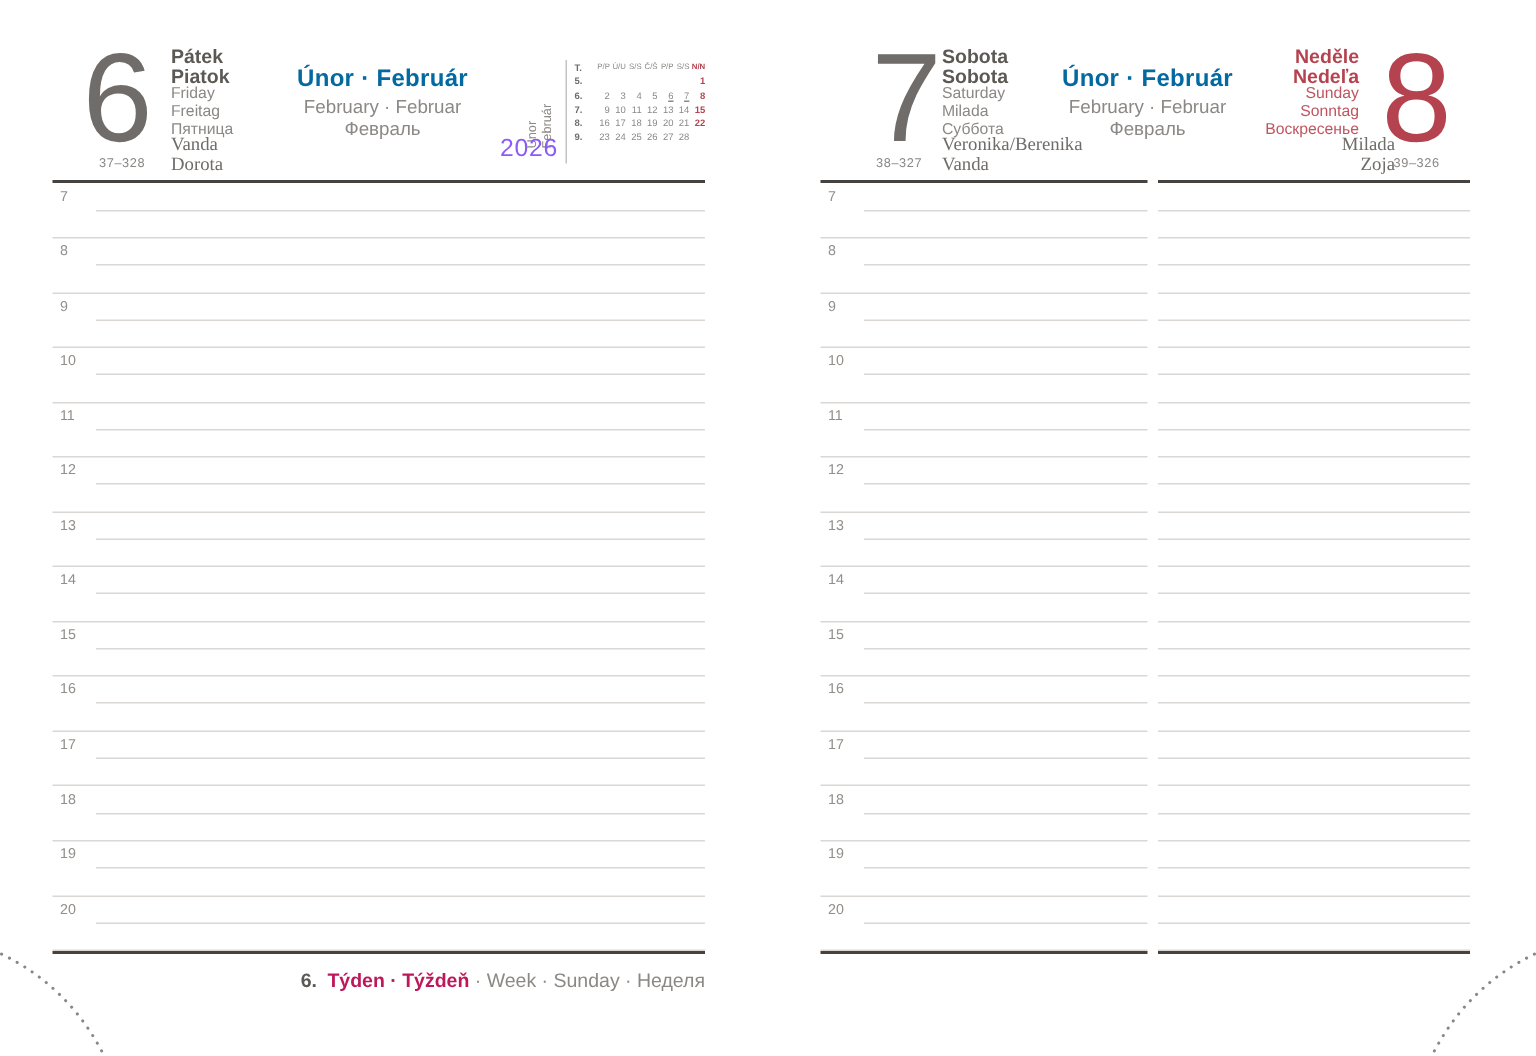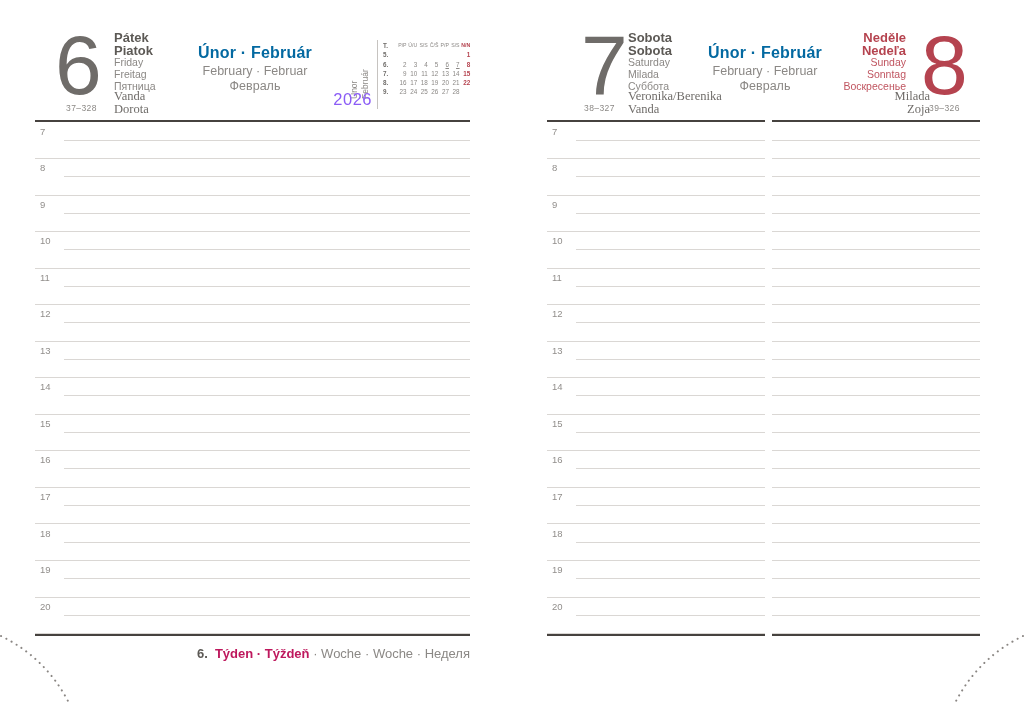--- a/index.html
+++ b/index.html
@@ -372,21 +372,21 @@
         <div class="hline hline-b"></div>
       </div>
       <div class="hour-block">
         <div class="hline hline-a"></div>
         <div class="hline hline-b"></div>
       </div>
     </div>
 
   <div class="footer">
     <span class="f-num">6.</span><span class="f-bold">Týden · Týždeň</span>
-    <span class="f-light">· Woche · Woche · Неделя</span>
+    <span class="f-light">· Week · Sunday · Неделя</span>
   </div>
 
   <svg class="corner-svg" width="1024" height="704" viewBox="0 0 1024 704">
     <path d="M 1 636 Q 46 658 69 703" fill="none" stroke="#8a8683" stroke-width="2" stroke-linecap="round" stroke-dasharray="0.1 5.8"></path>
     <path d="M 1023 636 Q 978 658 955 703" fill="none" stroke="#8a8683" stroke-width="2" stroke-linecap="round" stroke-dasharray="0.1 5.8"></path>
   </svg>
 
 </div>
 
 </body></html>

